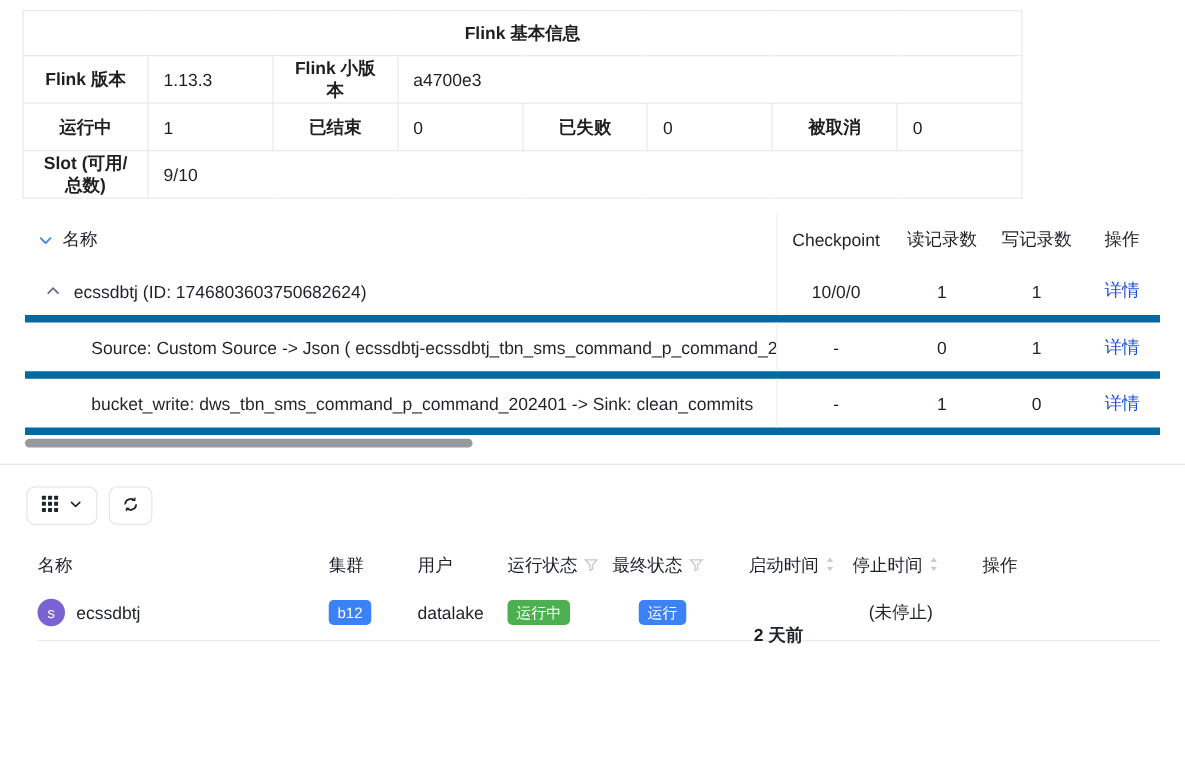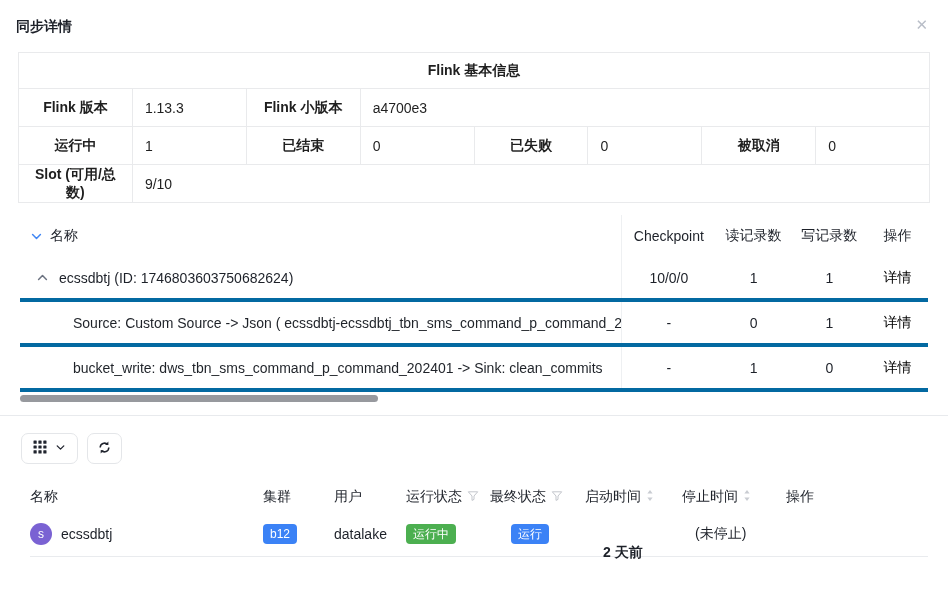--- a/index.html
+++ b/index.html
@@ -6,44 +6,44 @@
   html,body { width:948px; height:611px; overflow:hidden; background:#fff;
     font-family:"Liberation Sans","DejaVu Sans",sans-serif; color:#1d2129; }
   .dialog { width:948px; height:611px; background:#fff; position:relative; }
 
   
   .dlg-header { height:44px; padding:18px 16px 0; display:flex; justify-content:space-between; align-items:flex-start; }
   .dlg-title { font-size:14px; font-weight:600; color:#1d2129; }
   .close-x { color:#b9bec8; font-size:15px; line-height:15px; cursor:pointer; margin-right:4px; margin-top:-1px; }
 
   
-  table.flink { border-collapse:collapse; margin:8px 18px 0; width:912px; table-layout:fixed; font-size:14px; }
+  table.flink { border-collapse:collapse; margin:8px 18px 0; width:800px; table-layout:fixed; font-size:14px; }
   table.flink td { border:1px solid #e9eaec; height:38px; padding:0 12px; color:#1f1f1f; }
   table.flink td.lbl { font-weight:700; text-align:center; }
   table.flink td.ttl { font-weight:700; text-align:center; height:36px; }
   table.flink td.val { text-align:left; }
 
   .section-title { margin:21px 0 0 24px; font-size:14px; color:#1d2129; }
 
   
   .task-table { margin:12px 20px 0; width:908px; font-size:14px; position:relative; }
   .task-row { display:flex; align-items:stretch; }
   .t-name { width:601px; display:flex; align-items:center; overflow:hidden; white-space:nowrap; }
   .t-fixed { width:307px; display:flex; align-items:center; border-left:1px solid #eef0f2; }
   .t-cp { width:94px; text-align:center; }
   .t-rd { width:76px; text-align:center; }
   .t-wr { width:76px; text-align:center; }
   .t-op { width:61px; text-align:center; }
   .task-header { height:42px; }
   .task-header .t-name { padding-left:10px; gap:7px; }
-  .task-data { height:45px; border-bottom:4px solid #0369a1; }
+  .task-data { height:45px; border-bottom:6px solid #0369a1; }
   .task-data:last-of-type { height:40px; }
   .t-name.parent { padding-left:16px; gap:10px; }
   .t-name.child { padding-left:53px; color:#1f2329; }
-  .detail-link { color:#000000; cursor:pointer; }
+  .detail-link { color:#1d4ed8; cursor:pointer; }
   .chev { flex:0 0 auto; display:inline-flex; }
 
   
   .hscroll { height:7px; margin-top:3px; position:relative; }
   .hscroll .thumb { position:absolute; left:0; top:0; width:358px; height:7px; border-radius:4px; background:#97999e; }
 
   .full-divider { margin-top:13px; border-top:1px solid #e8eaed; }
 
   
   .toolbar { margin:17px 0 0 21px; display:flex; gap:9px; }
@@ -54,44 +54,40 @@
 
   
   .jobs { margin:18px 20px 0 30px; font-size:14px; }
   .jobs-header { display:flex; align-items:center; height:30px; color:#1d2129; }
   .jobs-row { display:flex; align-items:center; height:45px; border-bottom:1px solid #e9ebee; }
   .jc-name { width:233px; display:flex; align-items:center; gap:9px; }
   .jc-cluster { width:71px; }
   .jc-user { width:72px; }
   .jc-run { width:84px; }
   .jc-final { width:95px; }
-  .jc-start { width:97px; padding-left:18px; }
+  .jc-start { width:97px; padding-left:18px;justify-content:center; }
   .jc-stop { width:104px; padding-left:13px; }
   .jc-op { flex:1; display:flex; gap:14px; padding-left:0; }
   .hdr-cell { display:flex; align-items:center; gap:5px; }
   .jobs-header .jc-start, .jobs-header .jc-stop { padding-left:0; }
 
   .avatar { width:22px; height:22px; border-radius:50%; background:#7a62d3; color:#fff;
     font-size:12px; display:inline-flex; align-items:center; justify-content:center; }
   .badge { display:inline-block; border-radius:4px; color:#fff; font-size:12px; line-height:20px; padding:0 7px; }
   .badge.cyan { background:#3b82f6; }
   .badge.green { background:#4caf50; }
   .bold { font-weight:700;margin-top:38px; }
   .link { color:#7d6fe0; cursor:pointer; }
   .muted-op { color:#1d2129; }
 </style>
 </head>
 <body>
 
 <div class="dialog">
 
-  <div class="dlg-header">
-    <span class="dlg-title">同步详情</span>
-    <span class="close-x">✕</span>
-  </div>
 
   <table class="flink">
     <tbody>
         <tr>
       <td class="ttl" colspan="8">Flink 基本信息</td>
     </tr>
     <tr>
       <td class="lbl" style="width:229px">Flink 版本</td>
       <td class="val" style="width:111px">1.13.3</td>
       <td class="lbl" style="width:190px">Flink 小版本</td>

